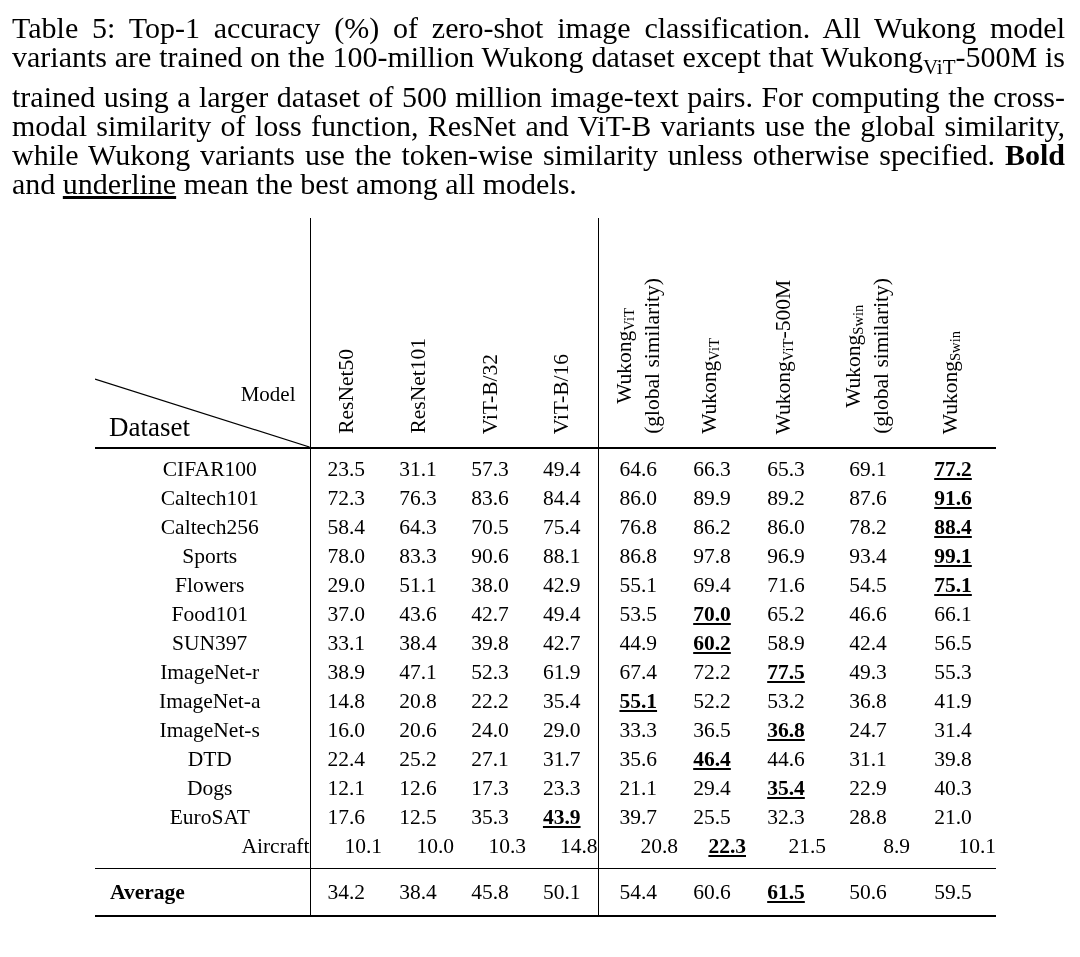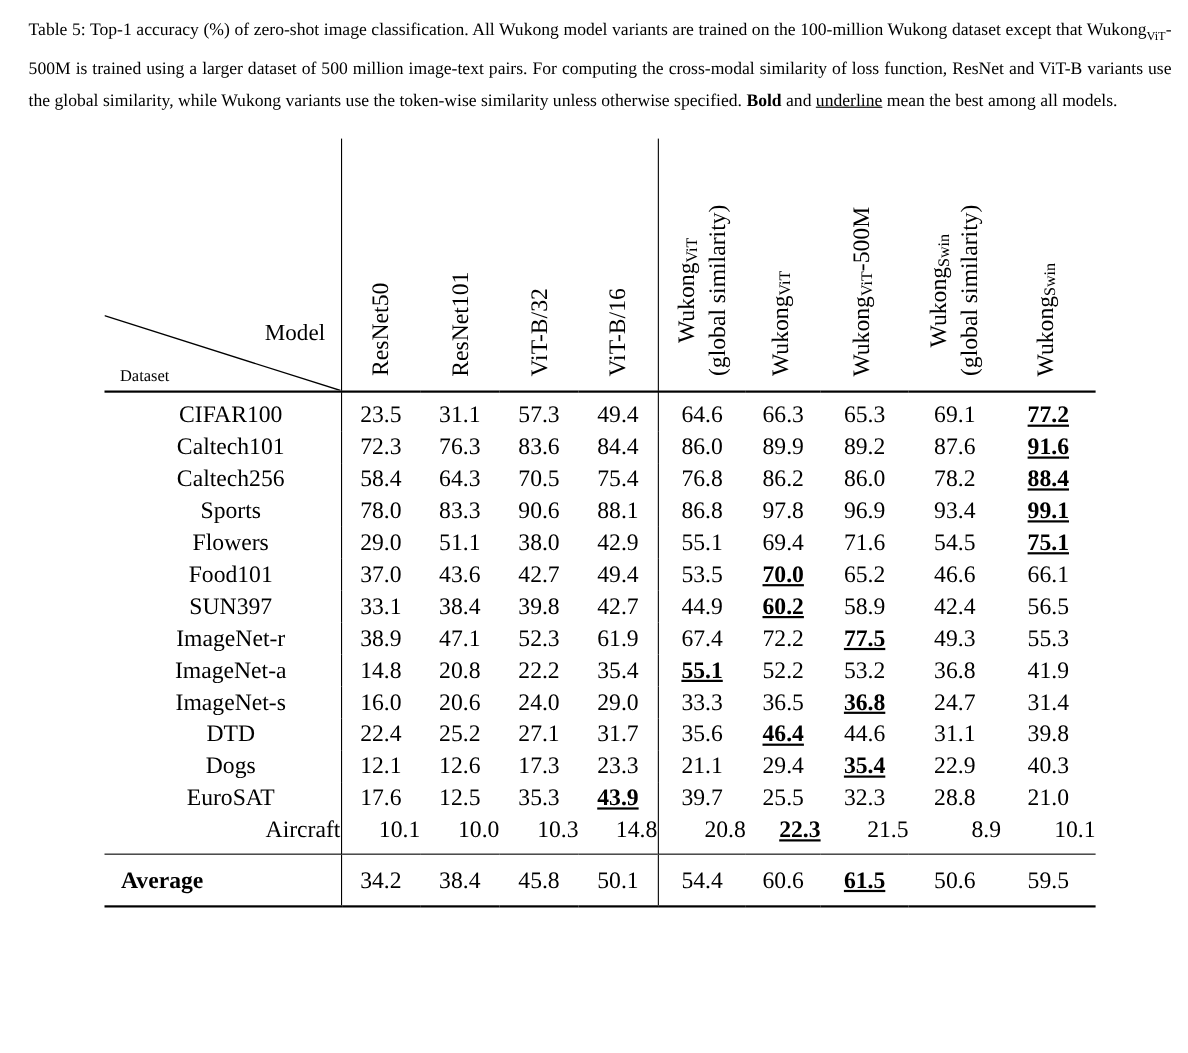--- a/index.html
+++ b/index.html
@@ -6,22 +6,22 @@
     margin: 0;
     padding: 0;
     width: 1080px;
     height: 957px;
     background: #ffffff;
     color: #000000;
     font-family: "Liberation Serif", "DejaVu Serif", serif;
     overflow: hidden;
   }
   .caption {
-    margin: 13px 15px 0 26px;
-    font-size: 16px;
+    margin: 13px 15px 0 12px;
+    font-size: 30px;
     line-height: 29px;
     text-align: justify;
   }
   .caption b { font-weight: bold; }
   .caption .u { text-decoration: underline; }
   .caption sub { font-size: 70%; }
 
   .table-wrap { margin: 20px 0 0 95px; }
 
   table.paper-table {
@@ -71,21 +71,21 @@
     border-bottom: 2px solid #000;
     height: 46px;
     text-align: center;
     vertical-align: middle;
   }
   tbody.avg td.dataset { font-weight: bold; text-align: left; }
 
   th.corner { position: relative; }
   th.corner svg { position: absolute; left: 0; top: 0; width: 100%; height: 100%; }
   .corner-model { position: absolute; right: 14px; bottom: 40px; font-size: 21px; }
-  .corner-dataset { position: absolute; left: 14px; bottom: 4px; font-size: 15px; }
+  .corner-dataset { position: absolute; left: 14px; bottom: 4px; font-size: 27px; }
 </style>
 </head>
 <body>
 
 <div class="caption"><span>Table 5: Top-1 accuracy (%) of zero-shot image classification. All Wukong model variants are trained on the 100-million Wukong dataset except that Wukong</span><sub>ViT</sub><span>-500M is trained using a larger dataset of 500 million image-text pairs. For computing the cross-modal similarity of loss function, ResNet and ViT-B variants use the global similarity, while Wukong variants use the token-wise similarity unless otherwise specified. </span><b>Bold</b><span> and </span><span class="u">underline</span><span> mean the best among all models.</span></div>
 
 <div class="table-wrap">
   <table class="paper-table">
     <colgroup>
       <col style="width:215px">

